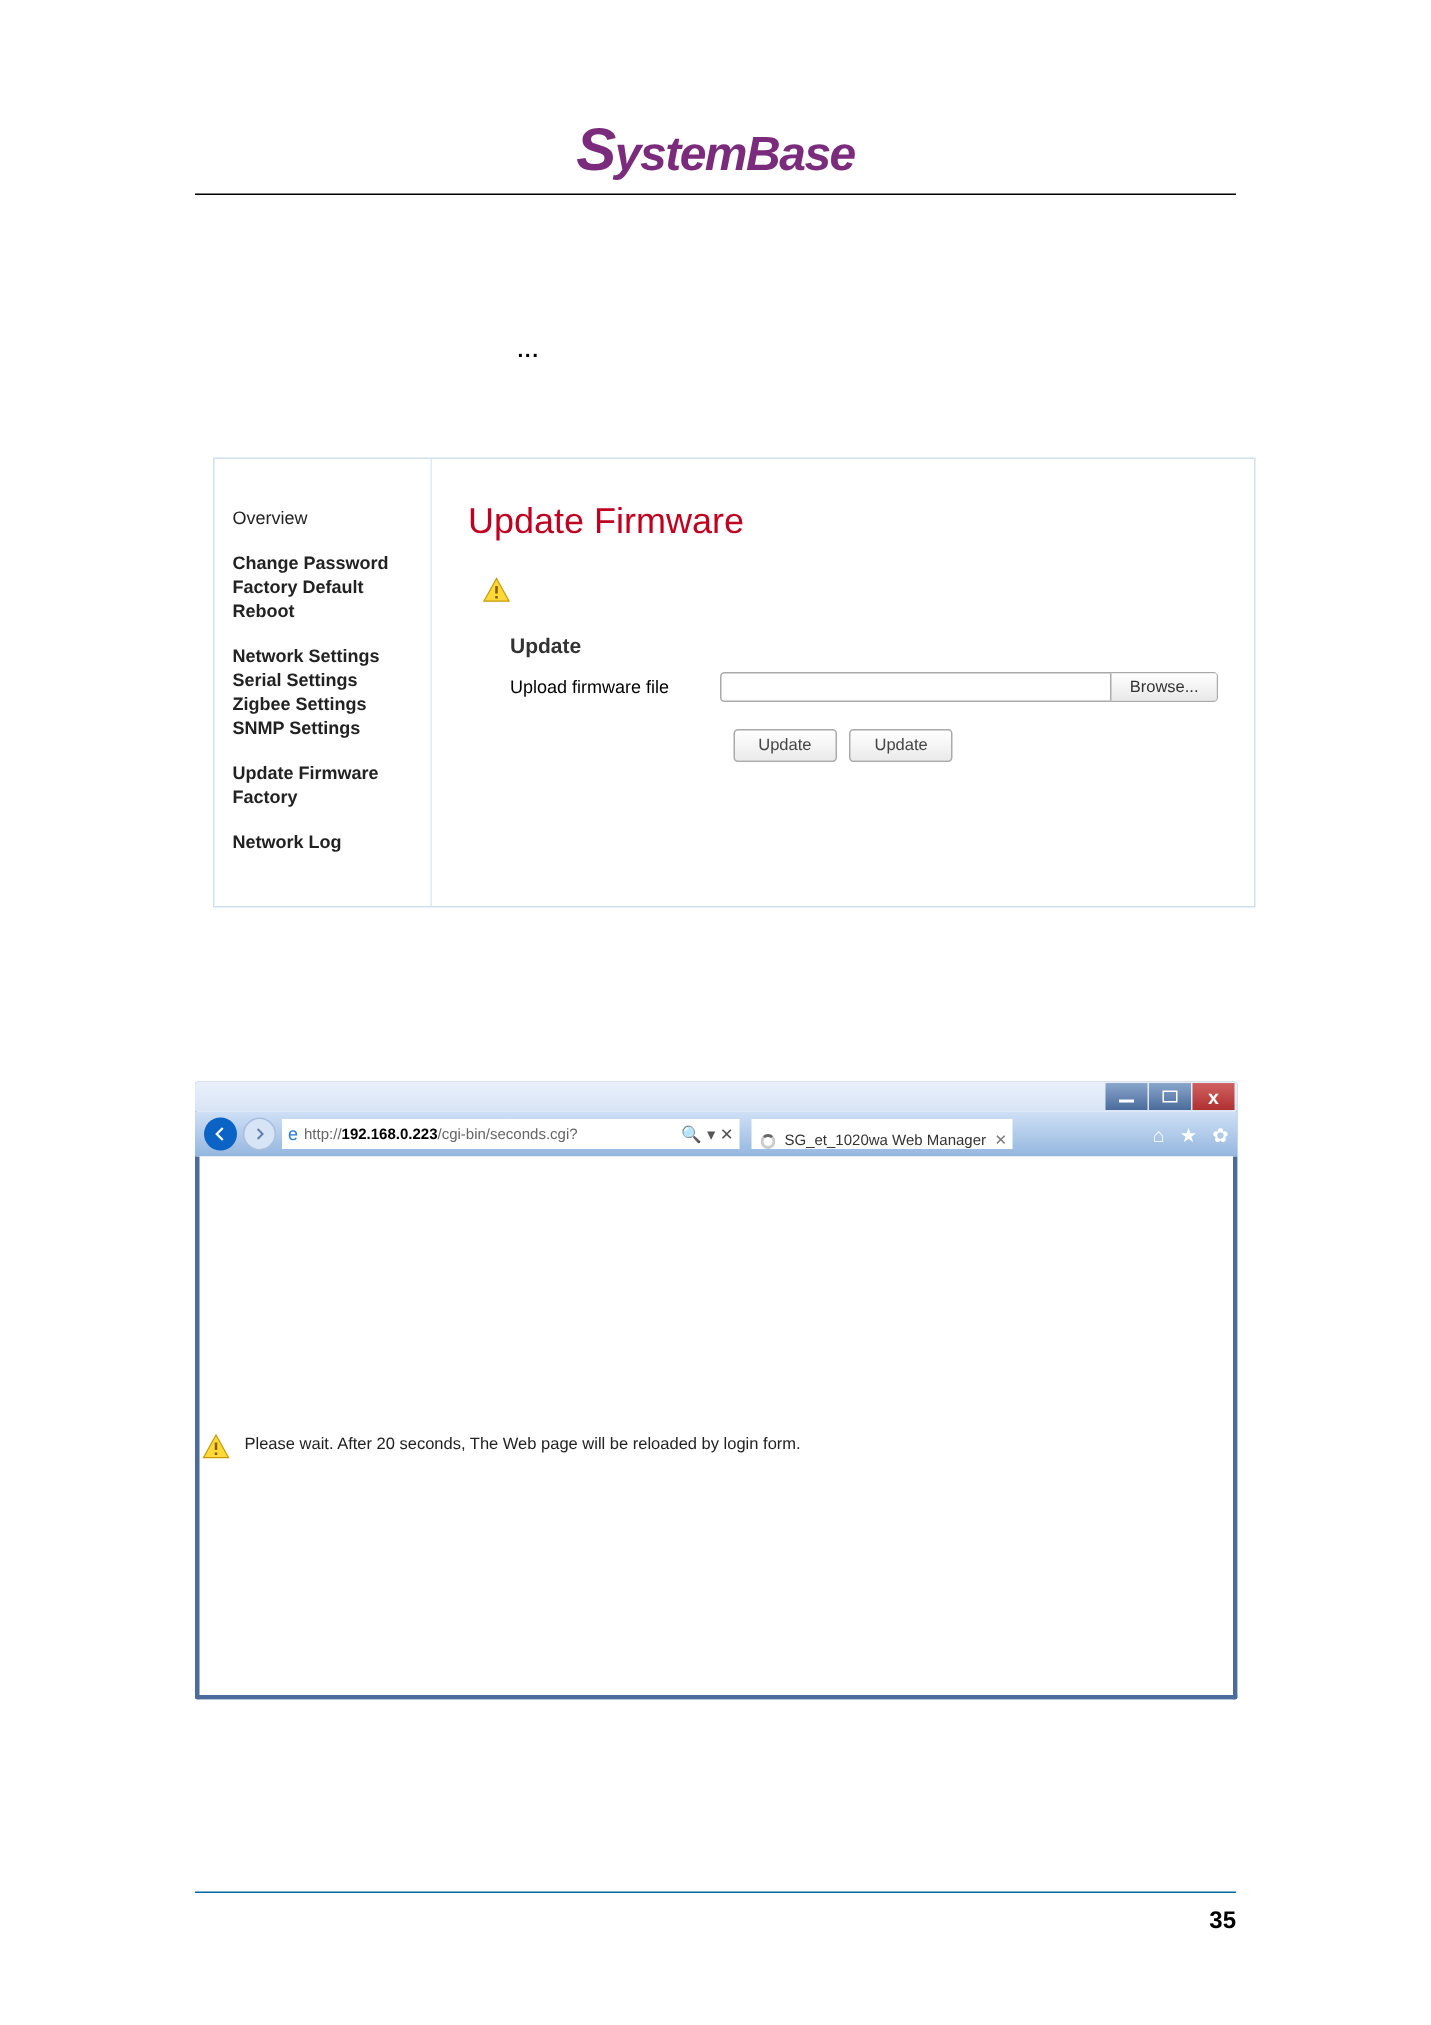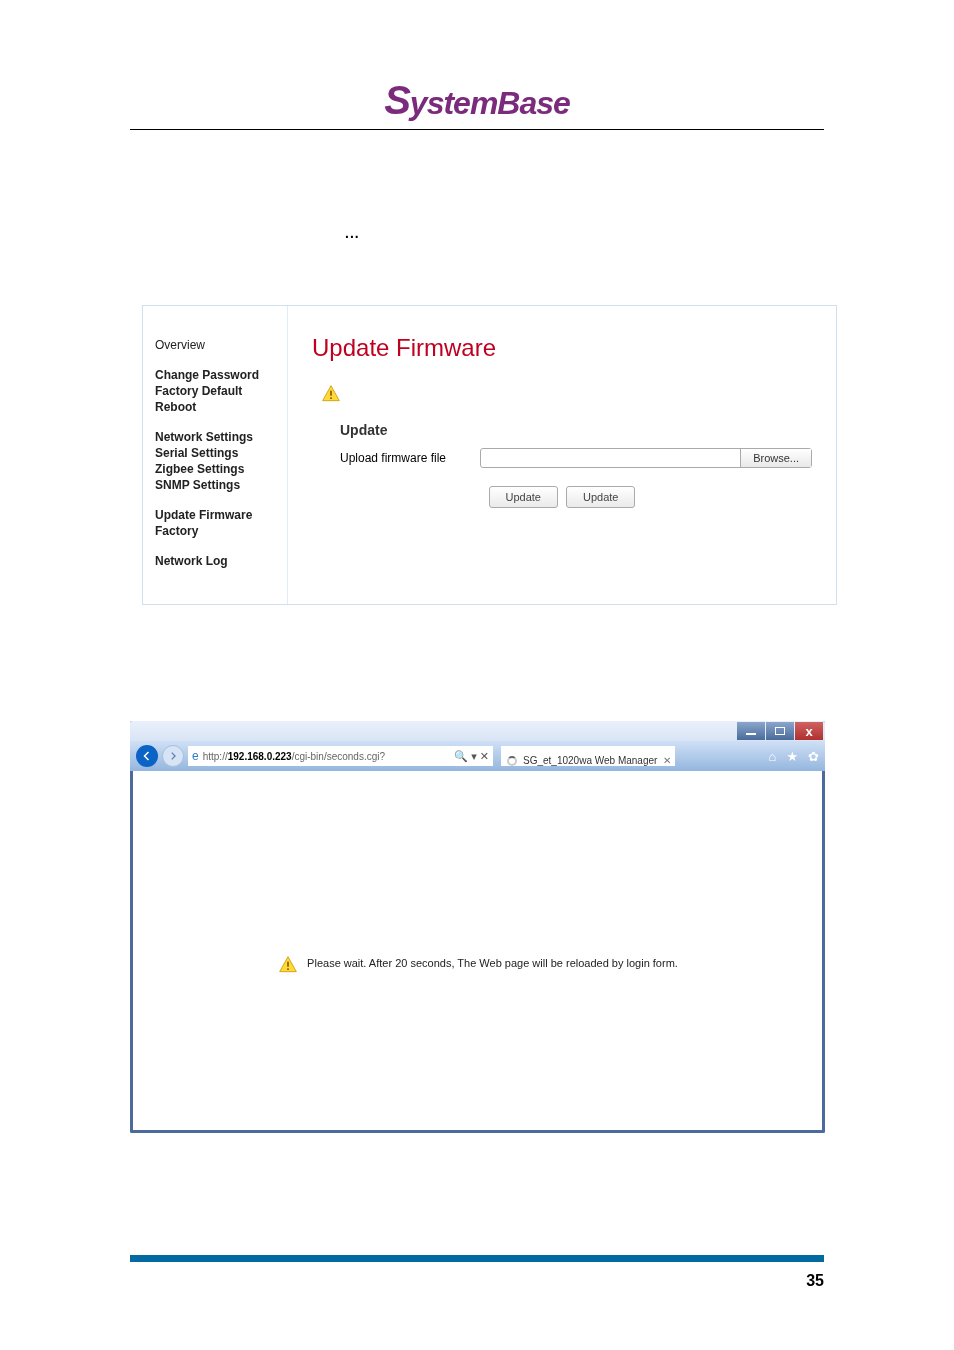--- a/index.html
+++ b/index.html
@@ -248,33 +248,32 @@
     border-left: 3px solid #4a6b9b;
     border-right: 3px solid #4a6b9b;
     border-bottom: 3px solid #4a6b9b;
   }
   .wait-row {
     position: absolute;
     top: 180px;
     left: 0;
     right: 0;
     display: flex;
-    justify-content: center;
     align-items: center;
     gap: 8px;
     font-size: 11px;
     color: #222;
   }
   .wait-row .warn-icon { width: 22px; height: 20px; }
   .page-footer {
     position: absolute;
     bottom: 60px;
     left: 130px;
     right: 130px;
-    border-top: 7px solid #0369a1;
+    border-top: 1px solid #0369a1;
     padding-top: 10px;
     text-align: right;
     font-weight: bold;
     font-size: 16px;
   }
 </style>
 </head>
 <body>
 
 <div class="page-header">

